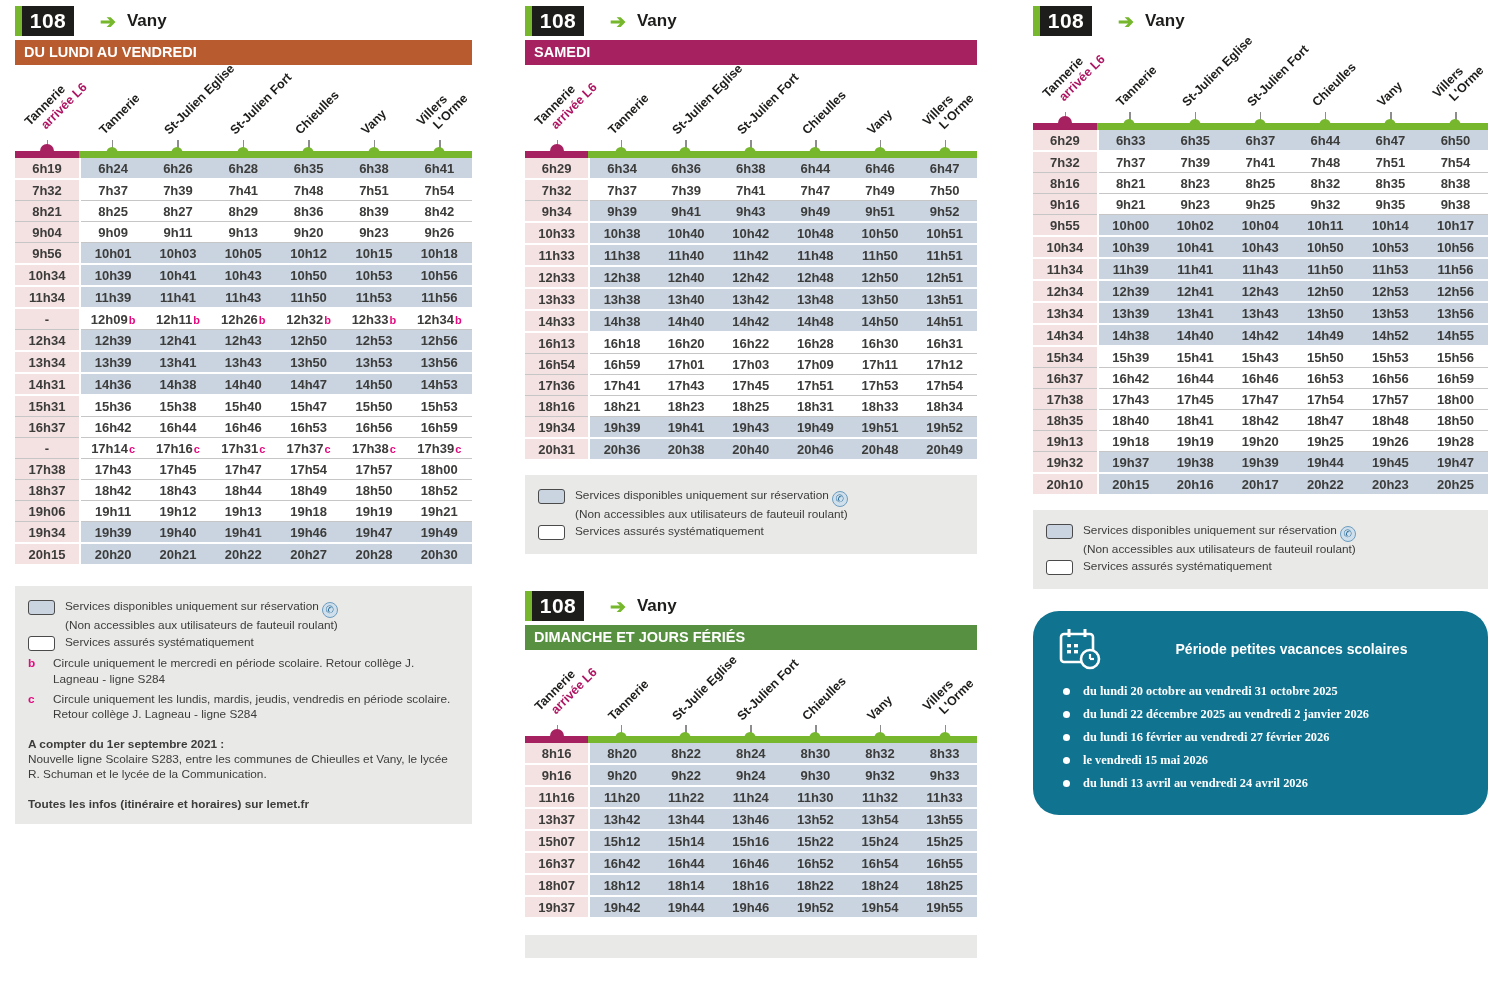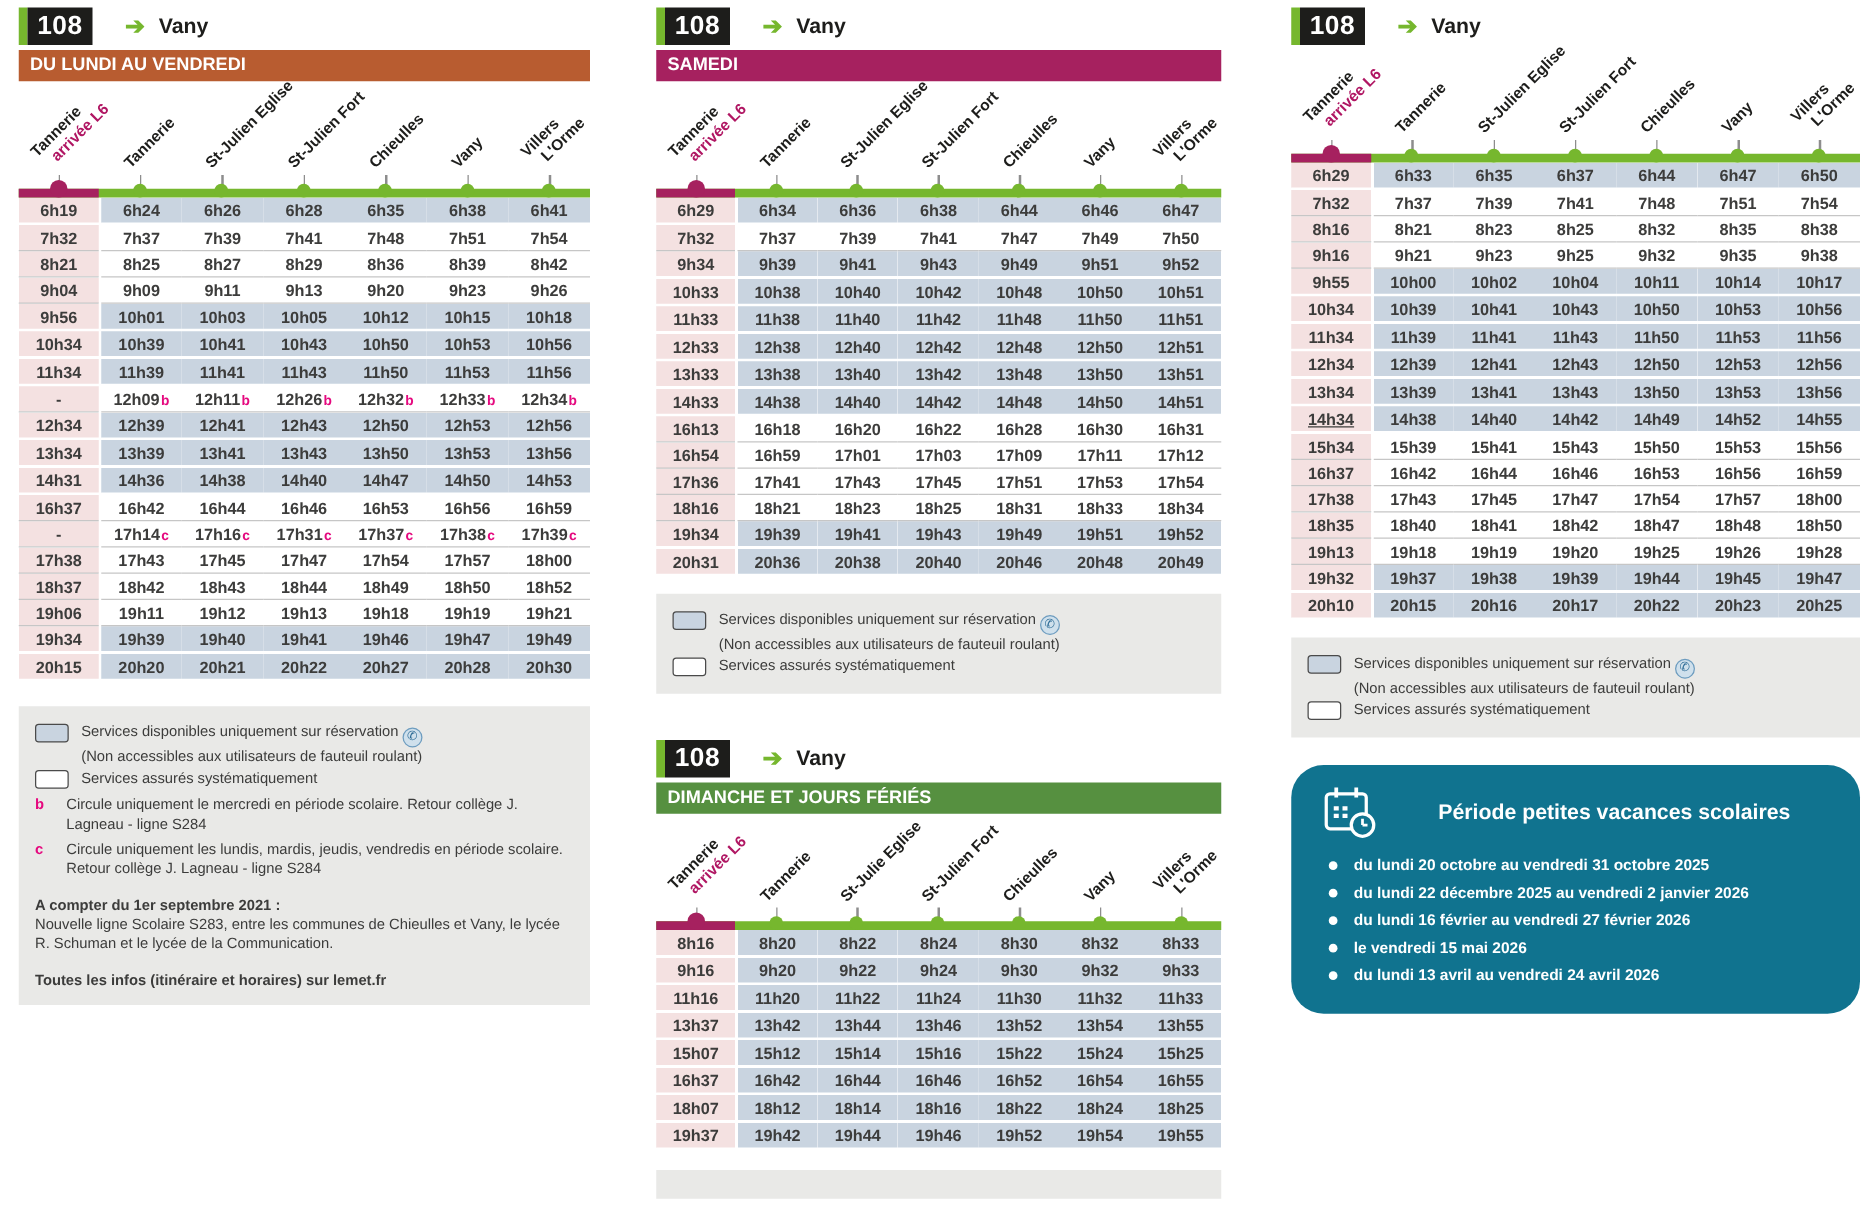--- a/index.html
+++ b/index.html
@@ -56,22 +56,22 @@
             border:1px solid #6d9cbf;color:#2e6c96;font-size:10px;line-height:14px;text-align:center;
             vertical-align:-3px;margin-left:3px;}
   .fn-item{display:flex;gap:12px;margin:5px 0 2px;}
   .fn-marker{color:#e5097f;font-weight:bold;width:13px;flex:none;}
   .note-title{font-weight:bold;margin-top:14px;}
   .more-info{font-weight:bold;margin-top:14px;}
 
   
   .info-box{background:#10738f;border-radius:26px;color:#fff;padding:15px 20px 16px;}
   .info-head{display:flex;align-items:center;gap:16px;padding:0 4px;}
-  .info-title{font-size:17px;font-weight:bold;flex:1;text-align:center;}
-  .info-list{list-style:none;margin:12px 0 0;padding:0 0 0 10px;}
+  .info-title{font-size:14px;font-weight:bold;flex:1;text-align:center;}
+  .info-list{list-style:none;margin:12px 0 0;padding:0 0 0 10px;font-family:Liberation Serif, serif;}
   .info-list li{display:flex;gap:13px;font-weight:bold;font-size:12.4px;margin:8px 0;align-items:center;}
   .bullet{width:7px;height:7px;border-radius:50%;background:#fff;flex:none;}
 
   .mt-gap1{margin-top:20px;}  
   .mt-gap2{margin-top:14px;}  
   .mt-gap3{margin-top:36px;}  
   .mt-gap4{margin-top:16px;}  
   .mt-gap5{margin-top:14px;}  
   .mt-gap6{margin-top:22px;}  
 </style>
@@ -214,20 +214,29 @@
             <tr class="row-res">
               <td class="first" style="width: 14%;"><span>14h31</span></td>
               <td><span>14h36</span></td>
               <td><span>14h38</span></td>
               <td><span>14h40</span></td>
               <td><span>14h47</span></td>
               <td><span>14h50</span></td>
               <td><span>14h53</span></td>
             </tr>
             <tr class="row-sys">
+              <td class="first" style="width: 14%;"><span>15h31</span></td>
+              <td><span>15h36</span></td>
+              <td><span>15h38</span></td>
+              <td><span>15h40</span></td>
+              <td><span>15h47</span></td>
+              <td><span>15h50</span></td>
+              <td><span>15h53</span></td>
+            </tr>
+            <tr class="row-sys">
               <td class="first" style="width: 14%;"><span>16h37</span></td>
               <td><span>16h42</span></td>
               <td><span>16h44</span></td>
               <td><span>16h46</span></td>
               <td><span>16h53</span></td>
               <td><span>16h56</span></td>
               <td><span>16h59</span></td>
             </tr>
             <tr class="row-sys">
               <td class="first" style="width: 14%;"><span>-</span></td>
@@ -728,21 +737,21 @@
             <tr class="row-res">
               <td class="first" style="width: 14%;"><span>13h34</span></td>
               <td><span>13h39</span></td>
               <td><span>13h41</span></td>
               <td><span>13h43</span></td>
               <td><span>13h50</span></td>
               <td><span>13h53</span></td>
               <td><span>13h56</span></td>
             </tr>
             <tr class="row-res">
-              <td class="first" style="width: 14%; text-decoration: underline;"><span>14h34</span></td>
+              <td class="first" style="width: 14%;"><span>14h34</span></td>
               <td><span>14h38</span></td>
               <td><span>14h40</span></td>
               <td><span>14h42</span></td>
               <td><span>14h49</span></td>
               <td><span>14h52</span></td>
               <td><span>14h55</span></td>
             </tr>
             <tr class="row-sys">
               <td class="first" style="width: 14%;"><span>15h34</span></td>
               <td><span>15h39</span></td>

